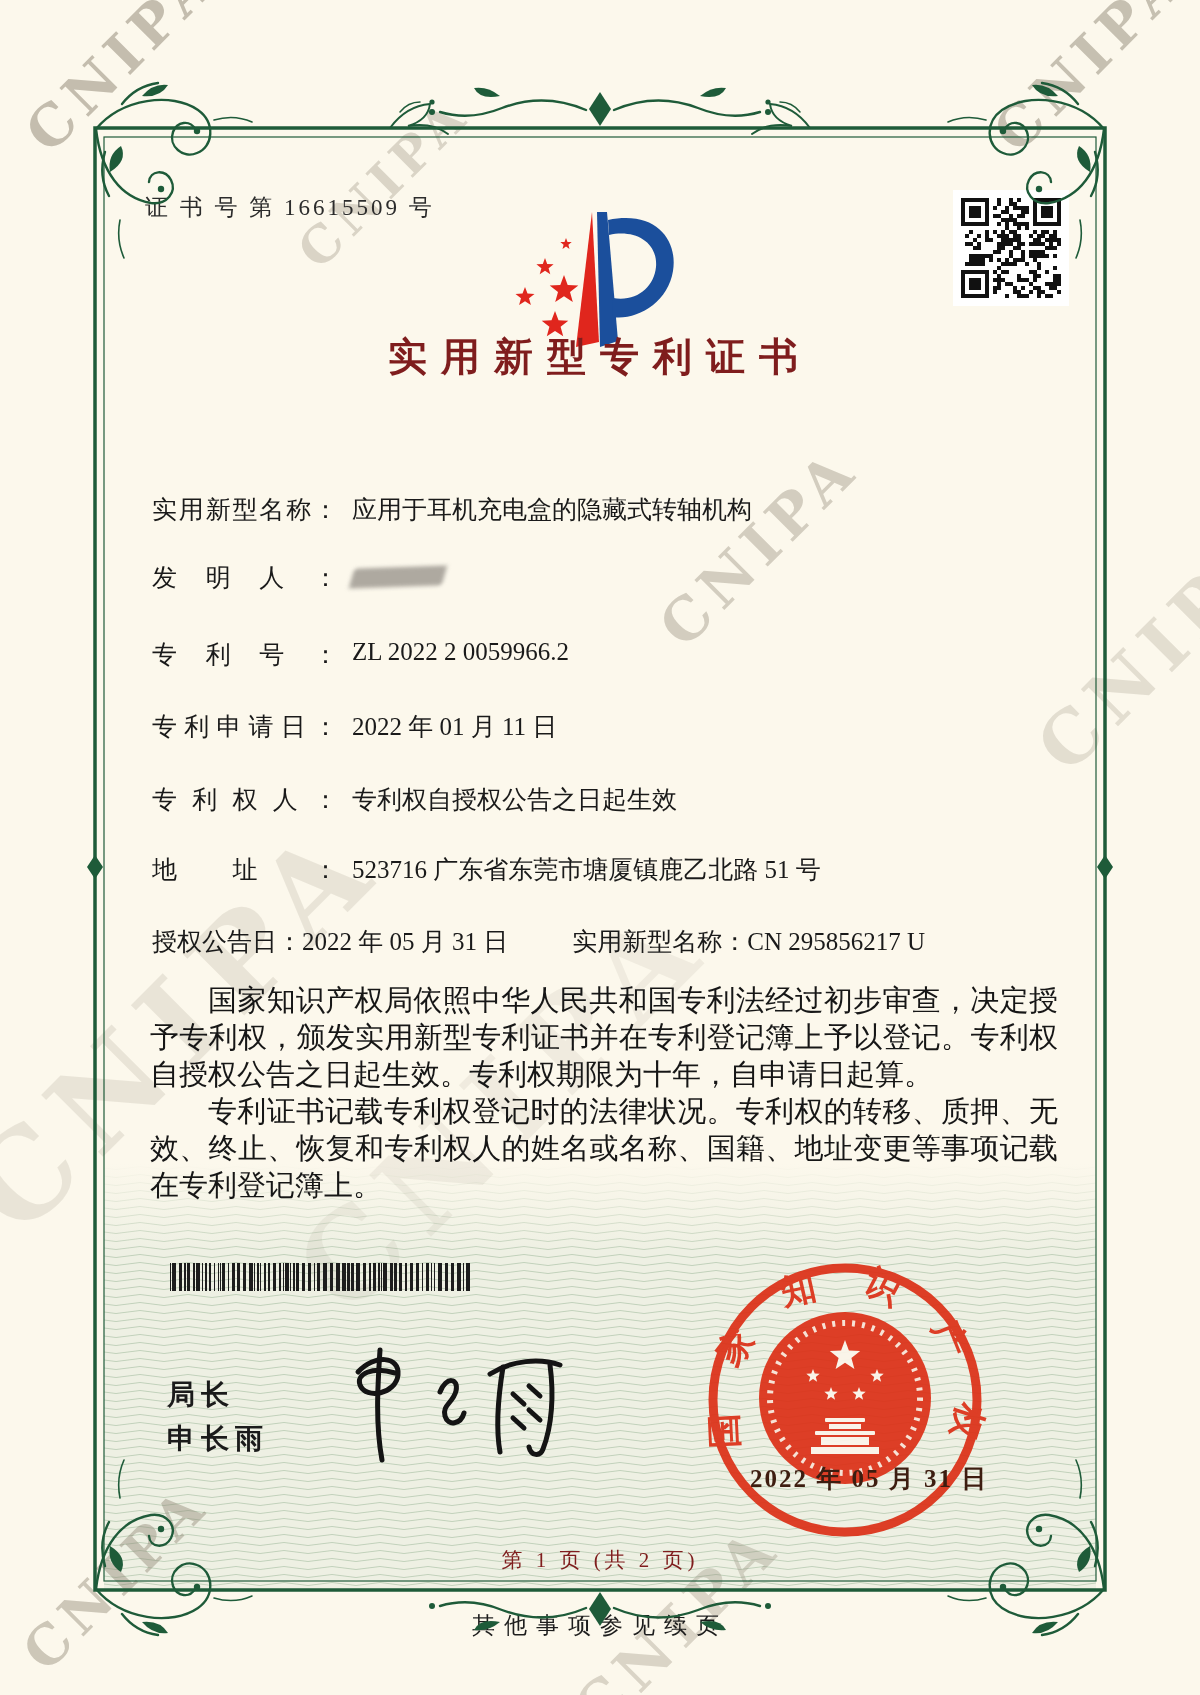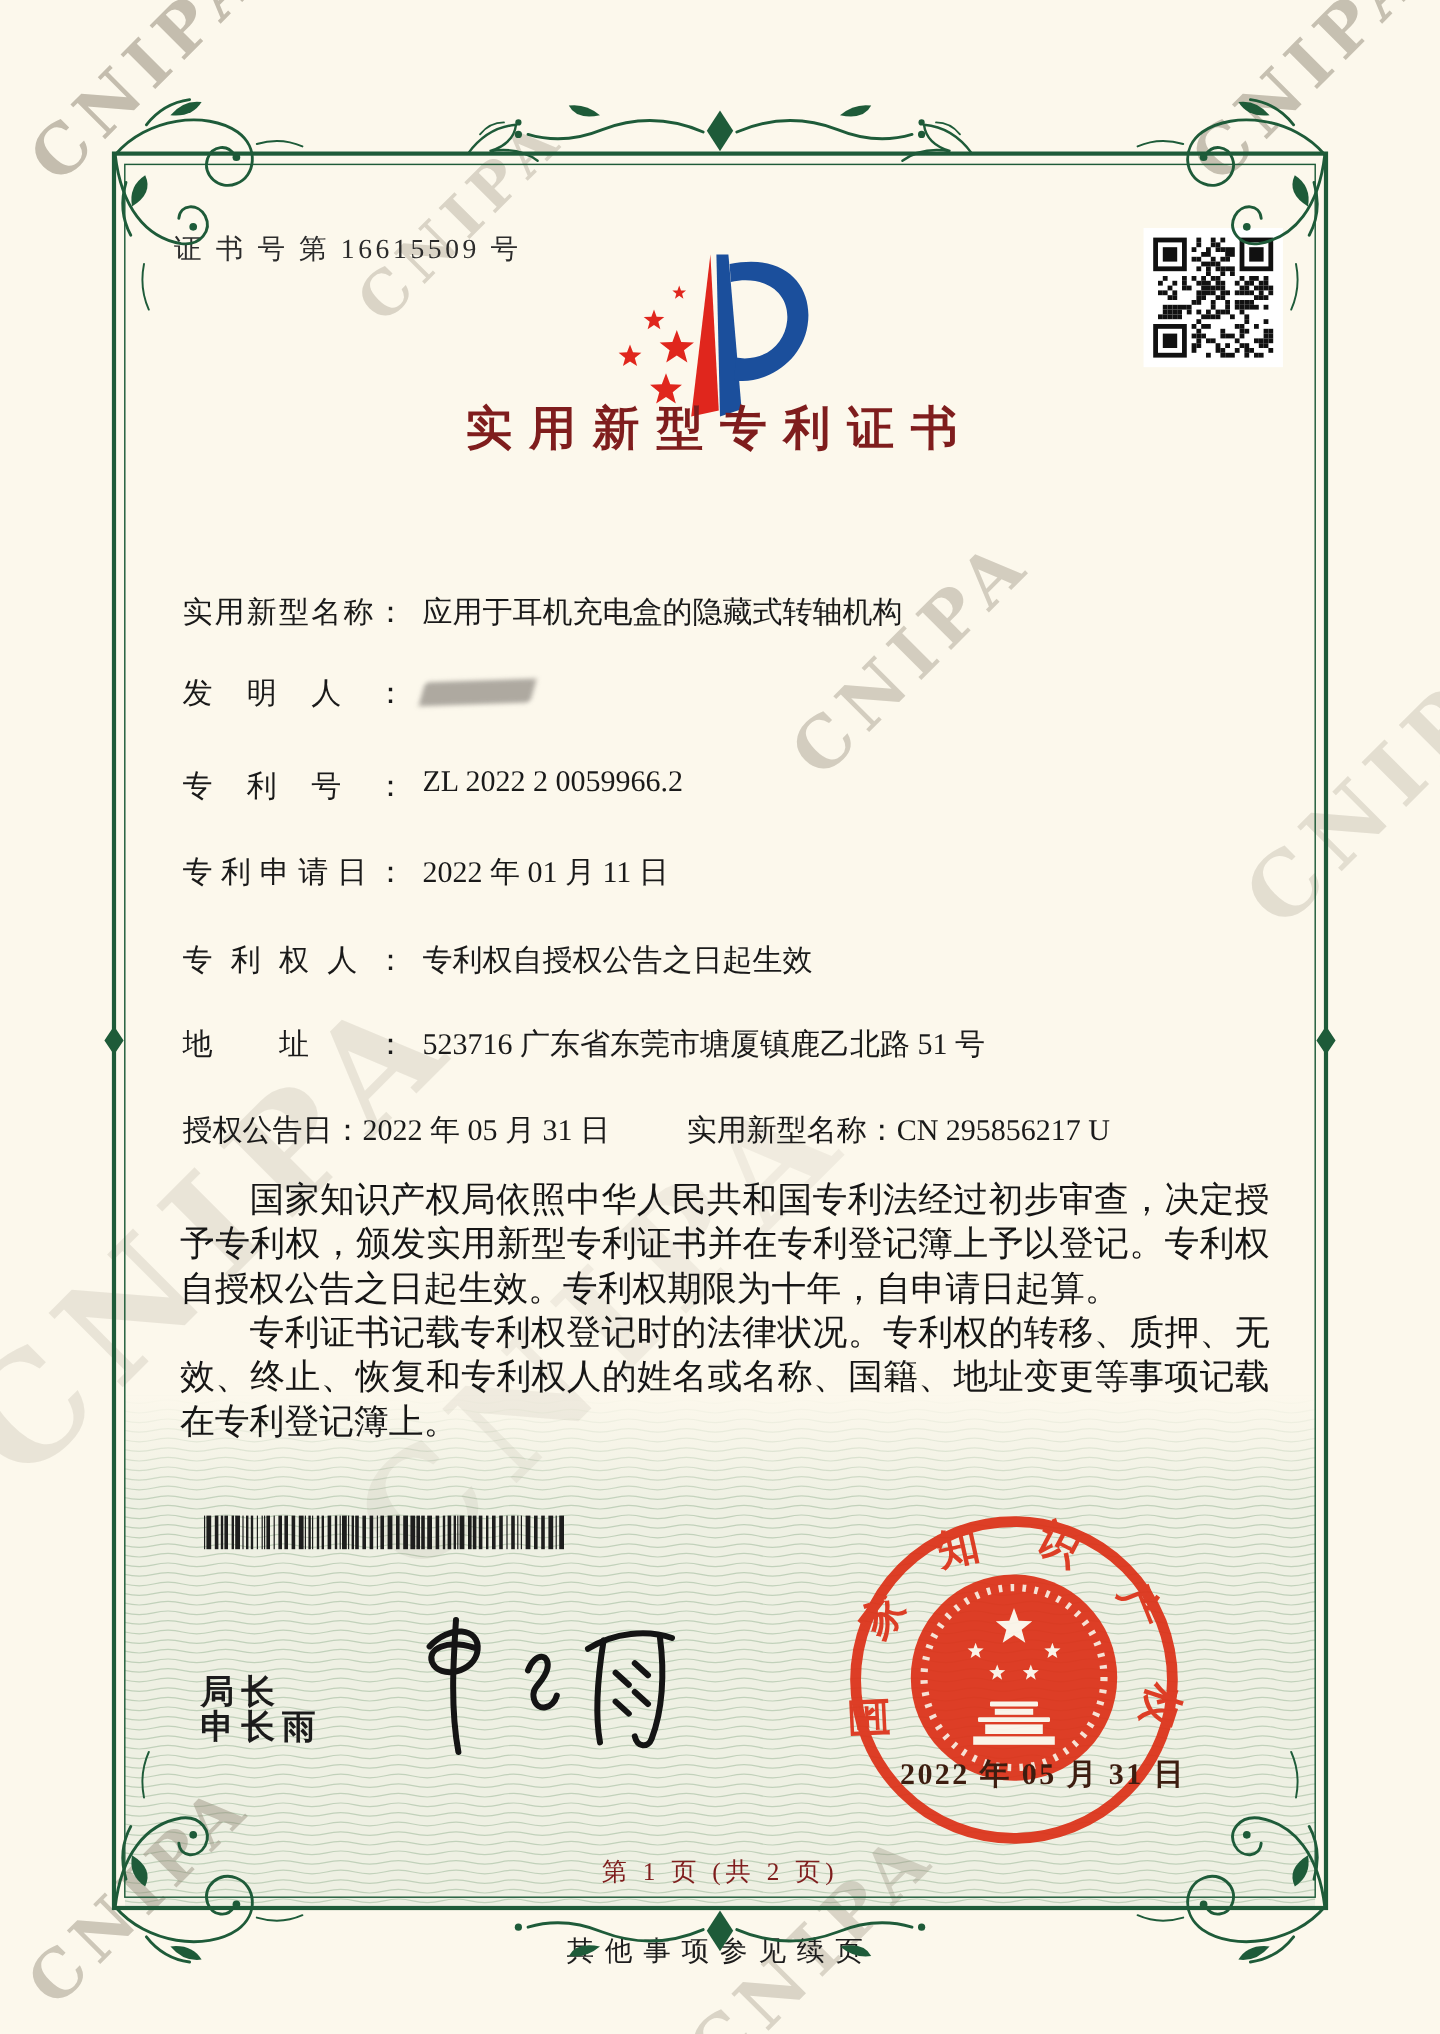--- a/index.html
+++ b/index.html
@@ -42,21 +42,21 @@
          text-align:justify; color:#161616;}
   #paras p{margin:0; text-indent:2em;}
   
   #waveband{left:104px; top:1163px; width:992px; height:427px;}
   #wavefade{left:104px; top:1163px; width:992px; height:90px;
     background:linear-gradient(#fcf8ec,rgba(252,248,236,0));}
   
   #barcode{left:170px; top:1263px; width:314px; height:28px; display:flex; align-items:stretch;}
   #barcode i{display:block; height:100%;}
   
-  #sig-title{left:167px; top:1376px; font-size:28px; font-weight:700; color:#1b1b1b; letter-spacing:6px;margin-top:15px;}
+  #sig-title{left:167px; top:1376px; font-size:28px; font-weight:700; color:#1b1b1b; letter-spacing:6px;}
   #sig-name {left:167px; top:1420px; font-size:28px; font-weight:700; color:#1b1b1b; letter-spacing:6px;}
   #sig-hand{left:340px; top:1332px;}
   
   #seal{left:698px; top:1253px;}
   #seal-date{left:750px; top:1462px; font-size:25px; letter-spacing:2px; color:#3d1d10; font-weight:700;}
   
   #pageinfo{left:0; top:1546px; width:100%; text-align:center; font-size:21px; letter-spacing:4px; color:#7f1d1d;}
   #contnote{left:0; top:1610px; width:100%; text-align:center; font-size:23px; letter-spacing:9px; color:#1d1d1d;}
   svg{display:block;}
 </style>

